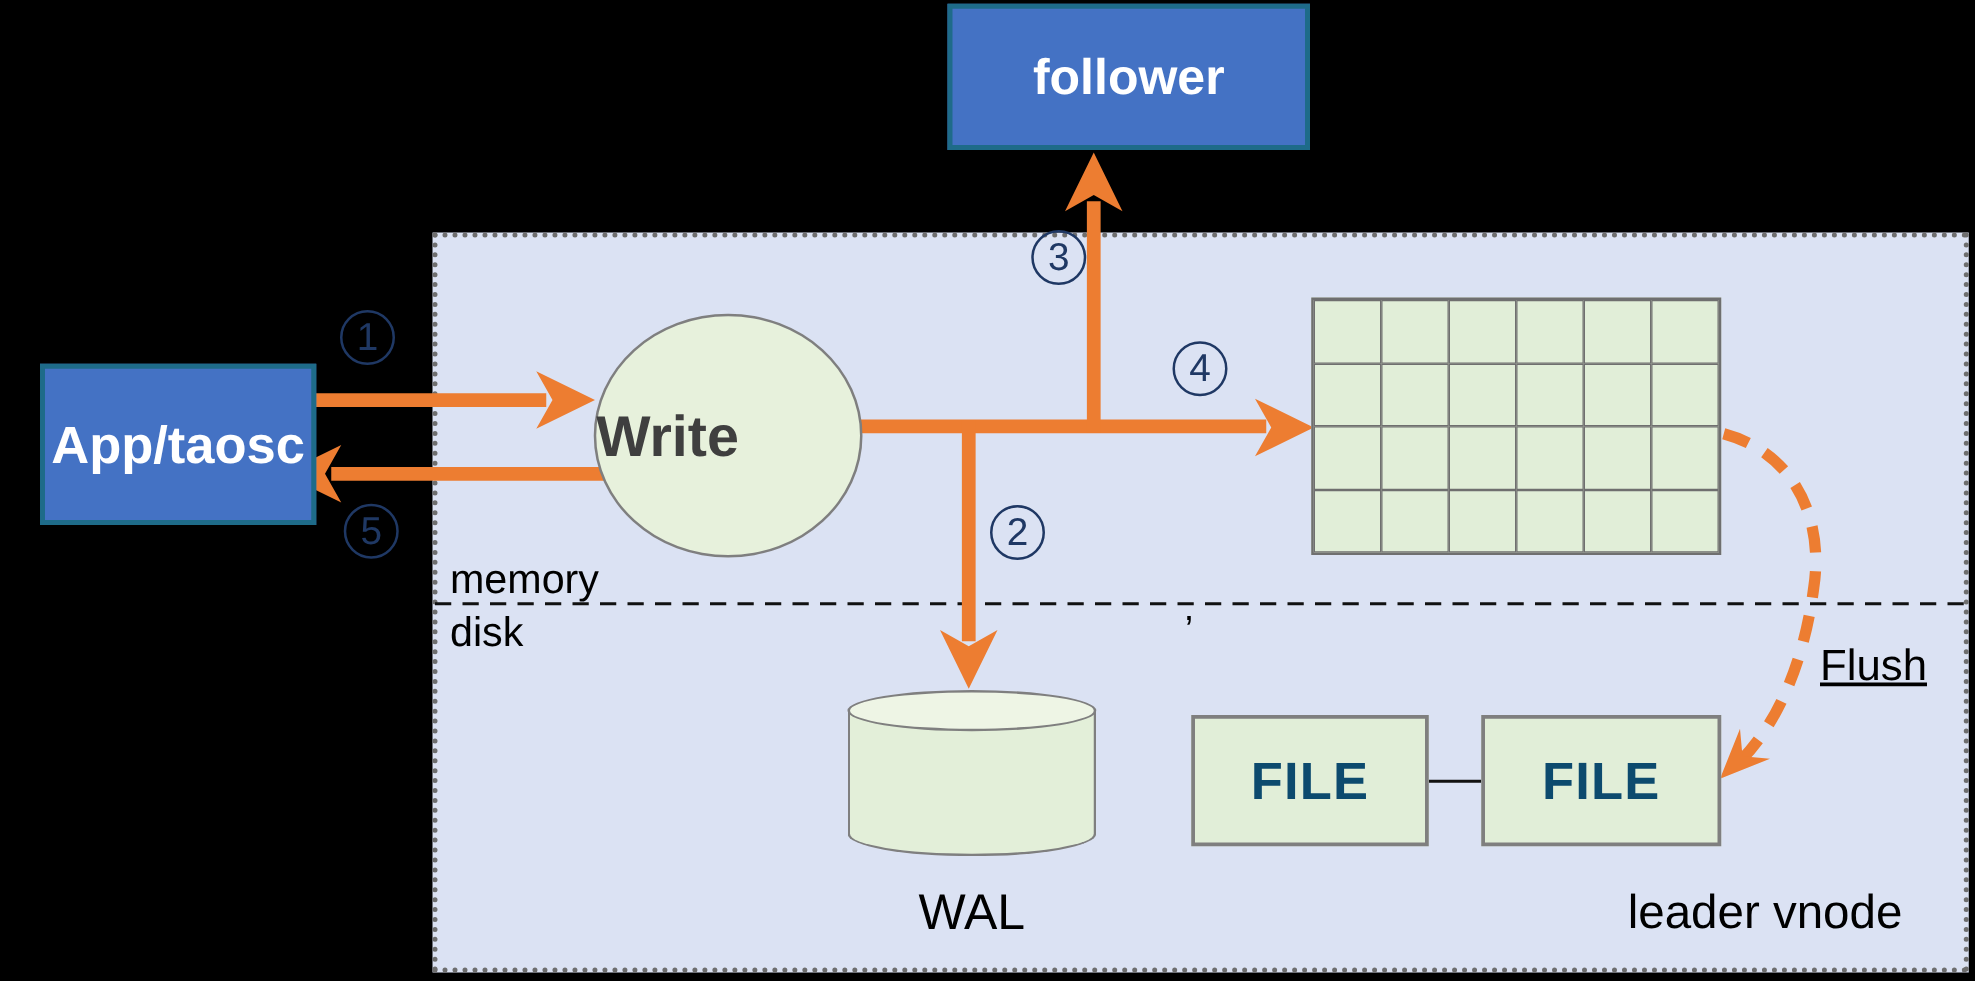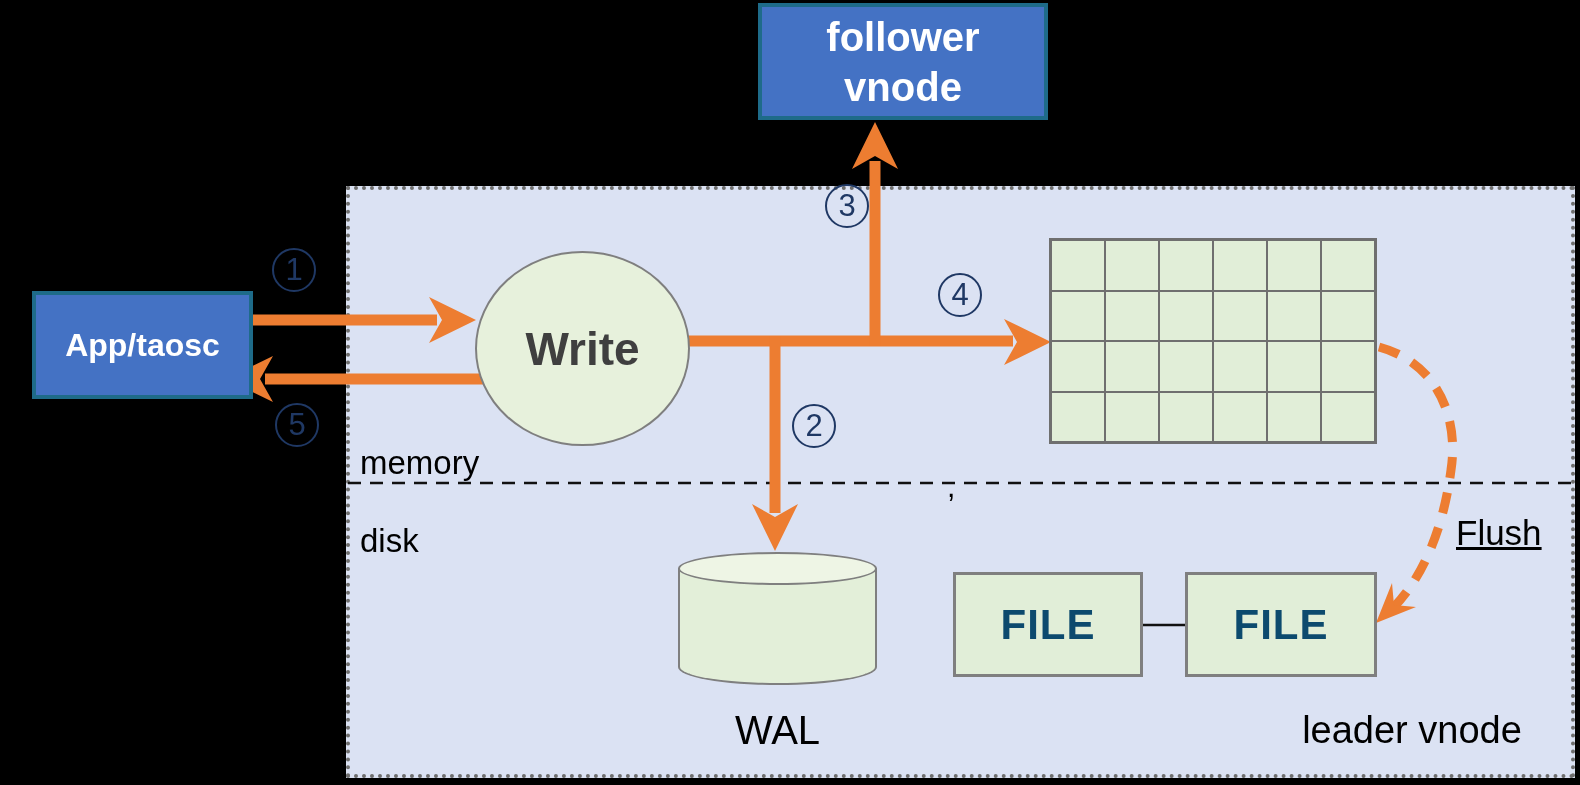--- a/index.html
+++ b/index.html
@@ -10,28 +10,28 @@
   .container-box{position:absolute;left:346px;top:186px;width:1229px;height:592px;
     background:#dbe2f3;border:4px dotted #6e6e6e;box-sizing:border-box;}
 
   
   svg.overlay{position:absolute;left:0;top:0;width:1580px;height:785px;pointer-events:none;}
 
   
   .blue-box{position:absolute;background:#4472c4;border:4px solid #1e6b89;box-sizing:border-box;
     color:#fff;font-weight:bold;display:flex;align-items:center;justify-content:center;
     text-align:right;margin-left:29px;}
-  .app-box{left:3px;top:291px;width:221px;height:108px;font-size:32px;}
+  .app-box{left:3px;top:291px;width:221px;height:129px;font-size:42px;}
   .follower-box{left:729px;top:3px;width:290px;height:117px;font-size:40px;line-height:50px;
     flex-direction:column;}
 
   
   .write-circle{position:absolute;left:475px;top:251px;width:215px;height:195px;
     background:#e7f1dc;border:2.5px solid #7f7f7f;border-radius:50%;box-sizing:border-box;
-    display:flex;align-items:center;justify-content:center;
+    display:flex;align-items:center;
     font-size:46px;font-weight:bold;color:#3f3f3f;}
 
   
   .memtable{position:absolute;left:1049px;top:238px;width:328px;height:206px;
     display:grid;background:#e1eed8;border:2px solid #6f6f6f;box-sizing:border-box;}
   .memtable .cell{border:1.2px solid #6f6f6f;}
 
   
   .cylinder{position:absolute;left:678px;top:552px;width:199px;height:133px;}
   .cyl-body{position:absolute;left:0;top:16px;width:199px;height:117px;background:#e3efd9;
@@ -43,21 +43,21 @@
   
   .file-box{position:absolute;background:#e1eed8;border:3px solid #7f7f7f;box-sizing:border-box;
     display:flex;align-items:center;justify-content:center;
     font-size:42px;font-weight:bold;color:#0c4a6e;letter-spacing:1px;}
   .file-1{left:953px;top:572px;width:190px;height:105px;}
   .file-2{left:1185px;top:572px;width:192px;height:105px;}
 
   
   .txt{position:absolute;color:#000;}
   .memory-label{left:360px;top:444px;font-size:33px;}
-  .disk-label{left:360px;top:487px;font-size:33px;margin-top:35px;}
+  .disk-label{left:360px;top:487px;font-size:33px;}
   .wal-label{left:678px;top:708px;width:199px;text-align:center;font-size:40px;}
   .leader-label{left:1262px;top:709px;width:300px;text-align:center;font-size:38px;}
   .flush-label{left:1456px;top:513px;font-size:35px;text-decoration:underline;}
   .comma-mark{left:947px;top:470px;font-size:30px;}
 
   
   .step{position:absolute;width:44px;height:44px;border:2.5px solid #1f3864;border-radius:50%;
     box-sizing:border-box;color:#1f3864;font-size:31px;display:flex;align-items:center;
     justify-content:center;background:transparent;}
   .step-1{left:272px;top:248px;}
@@ -93,21 +93,20 @@
 
     <line x1="875" y1="346" x2="875" y2="161" stroke="#ED7D31" stroke-width="11"></line>
     <polygon fill="#ED7D31" points="875,122 852,169 875,156 898,169"></polygon>
 
     <path d="M 1379 347 C 1438 363 1459 418 1451 470 C 1443 532 1421 580 1392 609" fill="none" stroke="#ED7D31" stroke-width="9" stroke-dasharray="21 15"></path>
     <polygon fill="#ED7D31" points="1376,623 1416,607 1394,605 1392,583"></polygon>
   </svg>
 
   <div class="blue-box follower-box">
     <span>follower</span>
-    <span>vnode</span>
   </div>
 
   <div class="blue-box app-box">
     <span>App/taosc</span>
   </div>
 
   <div class="write-circle">
     <span>Write</span>
   </div>
 

